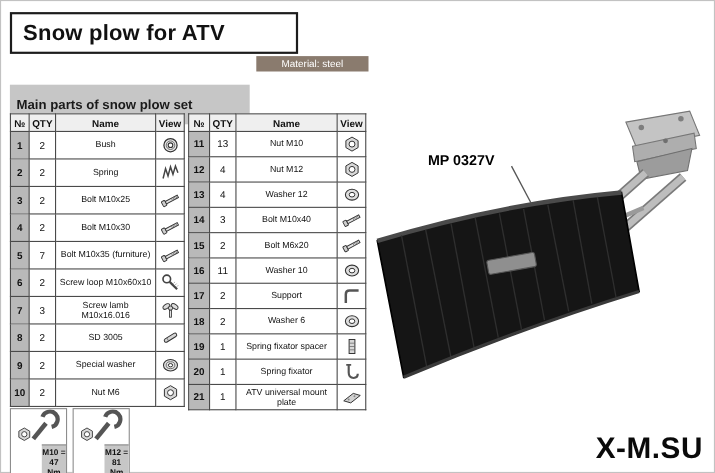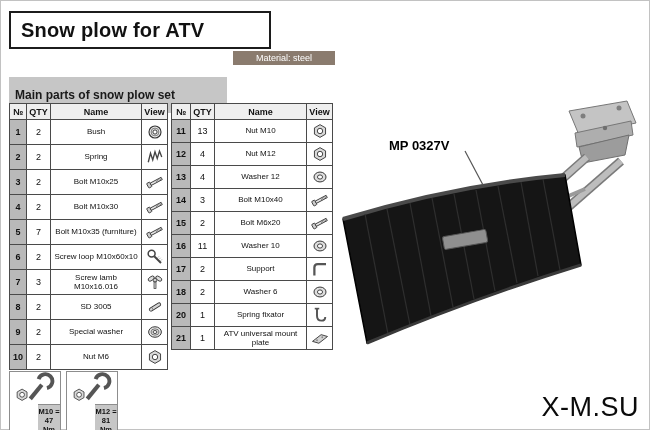--- a/index.html
+++ b/index.html
@@ -52,21 +52,21 @@
   .torque { position:absolute; left:8px; top:370px; display:flex; gap:5px; }
   .tq-box { width:52px; border:1px solid #8d8d8d; background:#fff; }
   .tq-ic  { width:100%; height:32px; display:block; }
   .tq-label {
     background:#c6c6c6; border-top:1px solid #8d8d8d;
     font-size:7.5px; font-weight:bold; text-align:center; padding:2px 0;margin-left:28px;
   }
 
   .watermark {
     position:absolute; right:10px; bottom:6px;
-    font-size:27px; font-weight:normal; letter-spacing:0.5px; color:#0a0a0a;
+    font-size:27px; font-weight:bold; letter-spacing:0.5px; color:#0a0a0a;
   }
 </style>
 </head>
 <body>
 
 <svg width="0" height="0" style="position:absolute" aria-hidden="true">
 <defs>
   <symbol id="sym-bush" viewBox="0 0 24 24">
     <circle cx="12" cy="12" r="8" fill="#e8e8e8" stroke="#333" stroke-width="1.5"></circle>
     <circle cx="12" cy="12" r="5.2" fill="none" stroke="#555" stroke-width="1"></circle>
@@ -309,20 +309,28 @@
       <td class="vw"><svg class="ic">
               <use href="#sym-support"></use>
             </svg></td>
     </tr>
     <tr class="r">
       <td class="no">18</td>
       <td class="qty">2</td>
       <td class="nm">Washer 6</td>
       <td class="vw"><svg class="ic">
               <use href="#sym-washer"></use>
+            </svg></td>
+    </tr>
+    <tr class="r">
+      <td class="no">19</td>
+      <td class="qty">1</td>
+      <td class="nm">Spring fixator spacer</td>
+      <td class="vw"><svg class="ic">
+              <use href="#sym-spacer"></use>
             </svg></td>
     </tr>
     <tr class="r">
       <td class="no">20</td>
       <td class="qty">1</td>
       <td class="nm">Spring fixator</td>
       <td class="vw"><svg class="ic">
               <use href="#sym-fixator"></use>
             </svg></td>
     </tr>

